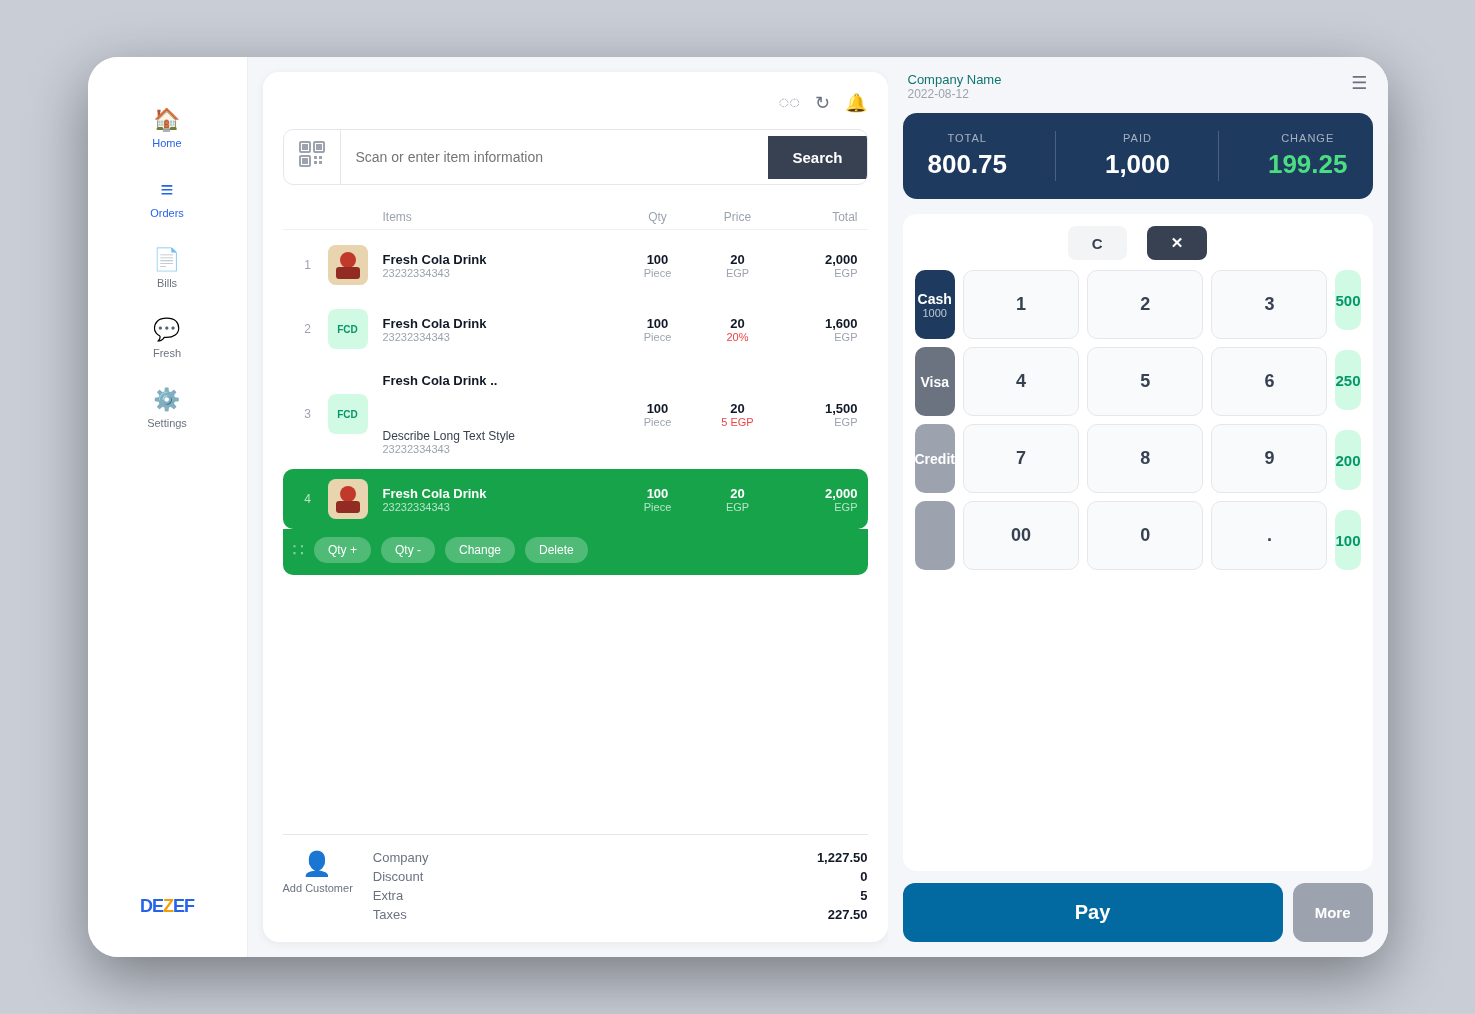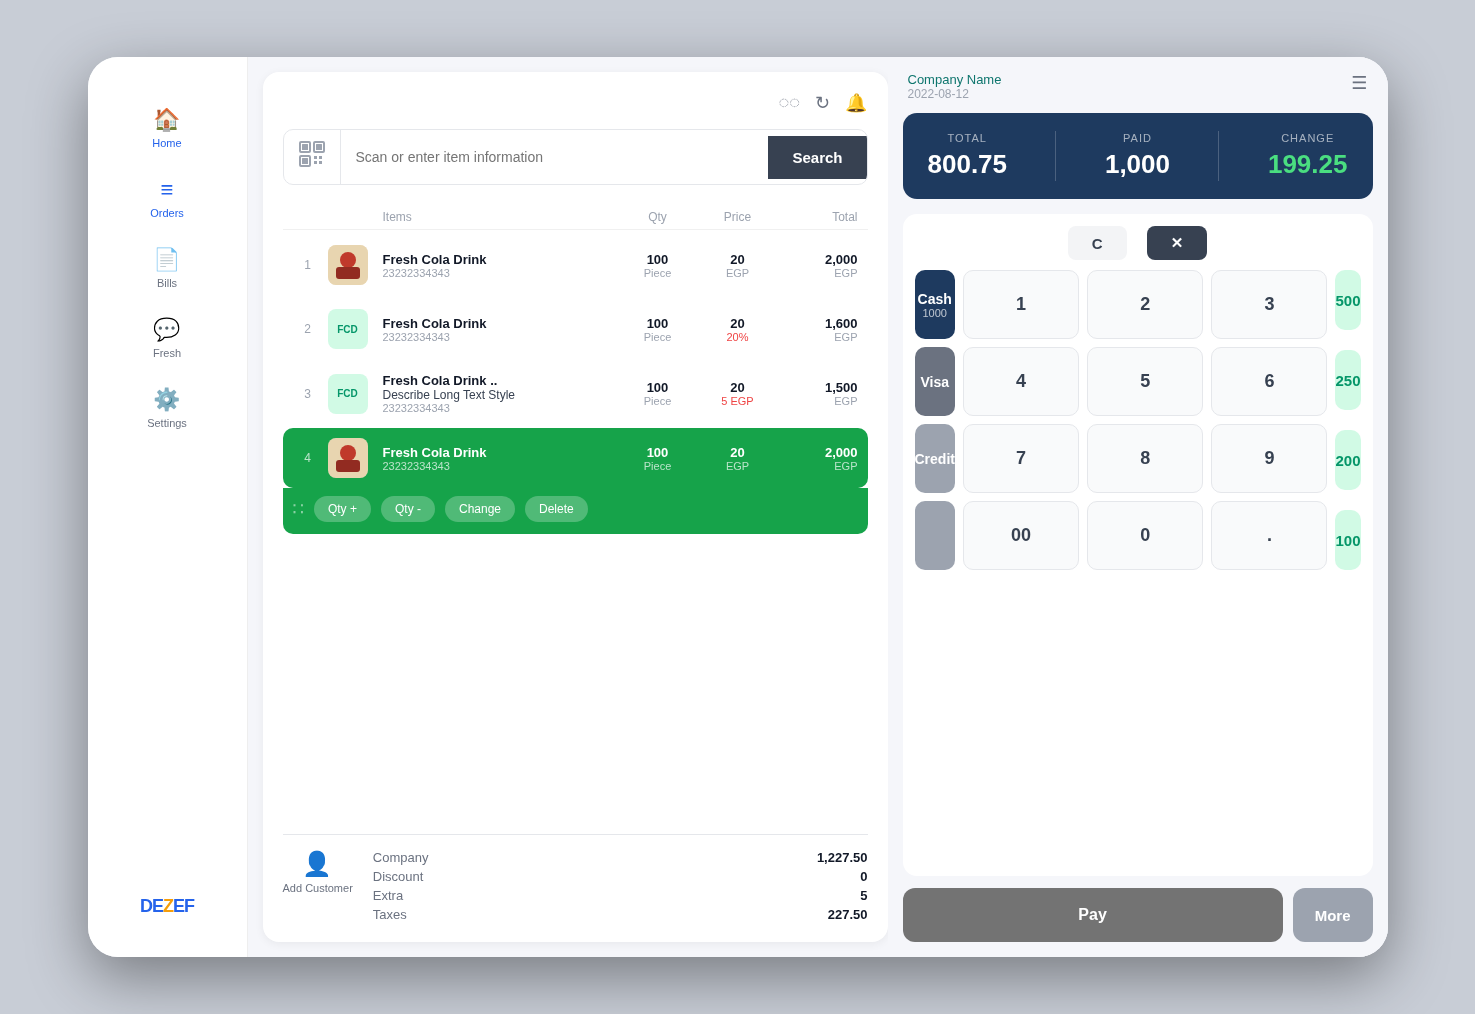--- a/index.html
+++ b/index.html
@@ -409,26 +409,26 @@
       justify-content: center;
     }
     
     .bottom-actions {
       display: flex;
       gap: 10px;
       margin-top: 12px;
     }
     .pay-btn {
       flex: 1;
-      background: #737373;
+      background: #0369a1;
       color: #fff;
       border: none;
       border-radius: 12px;
       padding: 18px;
-      font-size: 16px;
+      font-size: 20px;
       font-weight: 700;
       cursor: pointer;
     }
     .more-btn {
       background: #9ca3af;
       color: #fff;
       border: none;
       border-radius: 12px;
       padding: 18px 22px;
       font-size: 15px;
@@ -556,21 +556,21 @@
               <div class="total-val">1,600</div>
               <div class="total-unit">EGP</div>
             </div>
           </div>
 
           <div class="table-row">
             <span class="row-num">3</span>
             <div class="item-thumb green-bg">FCD</div>
             <div class="item-info">
               <div class="item-name">Fresh Cola Drink ..</div>
-              <div class="item-name" style="font-size:12px; font-weight:500; color:#374151;">Describe Long Text Style</div>
+              <div class="item-name" style="font-size:12px; font-weight:500; color:#374151;margin-top:41px;">Describe Long Text Style</div>
               <div class="item-code">23232334343</div>
             </div>
             <div class="qty-col">
               <div class="qty-val">100</div>
               <div class="qty-unit">Piece</div>
             </div>
             <div class="price-col">
               <div class="price-val">20</div>
               <div class="price-note discount" style="color:#ef4444;">5 EGP</div>
             </div>

